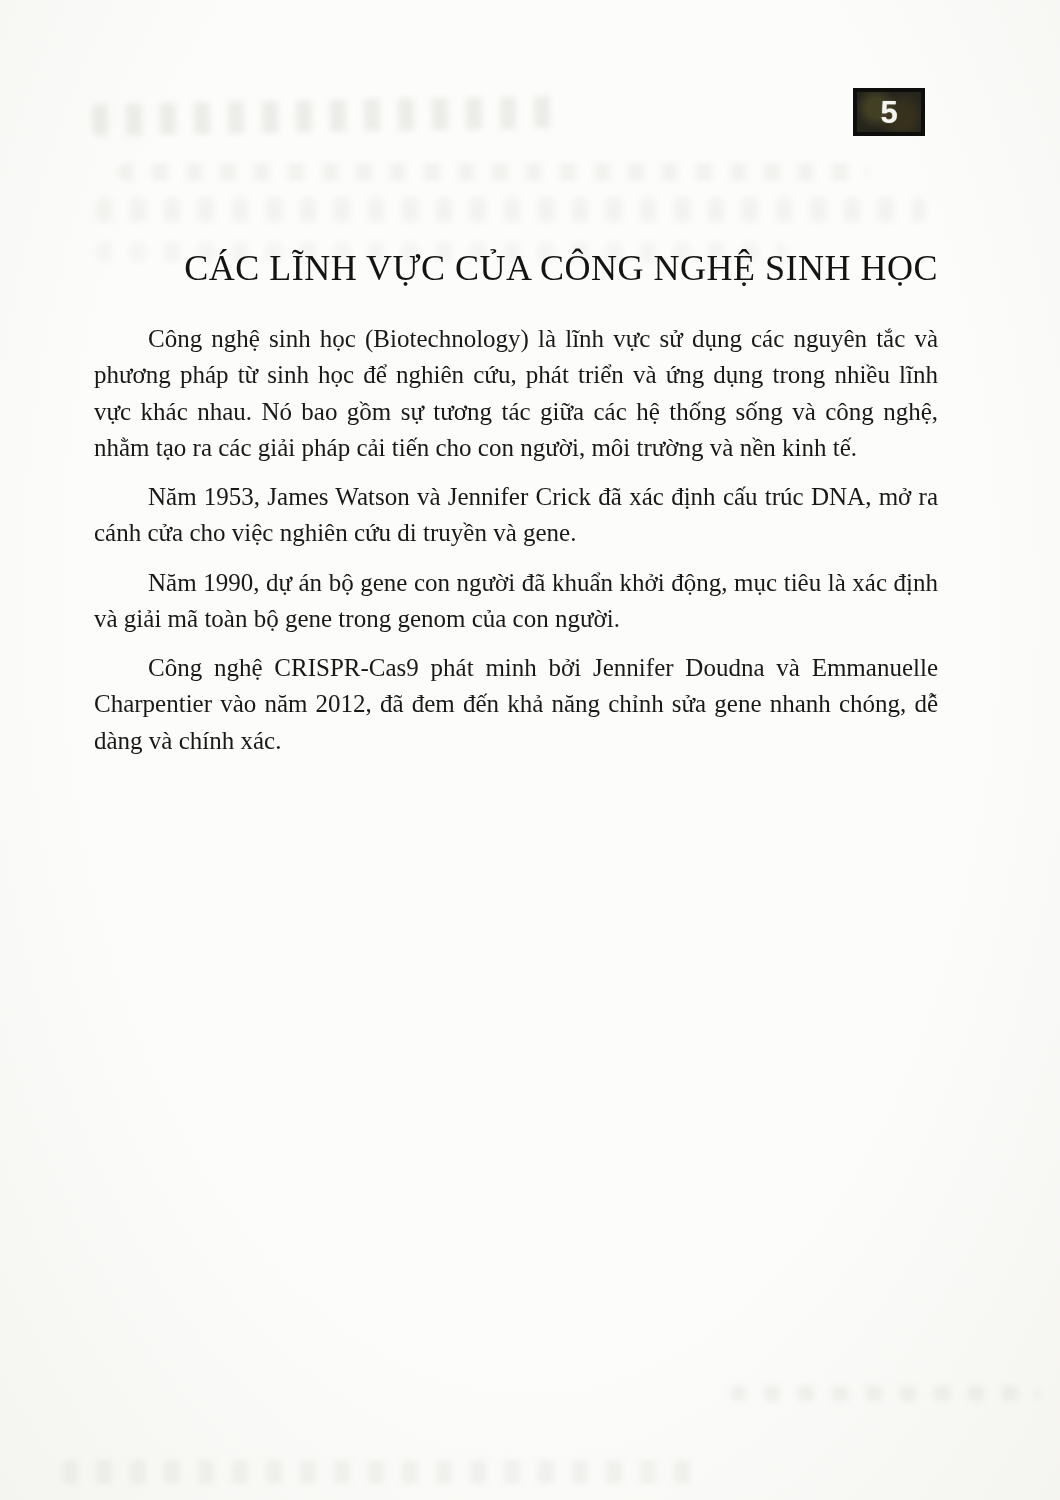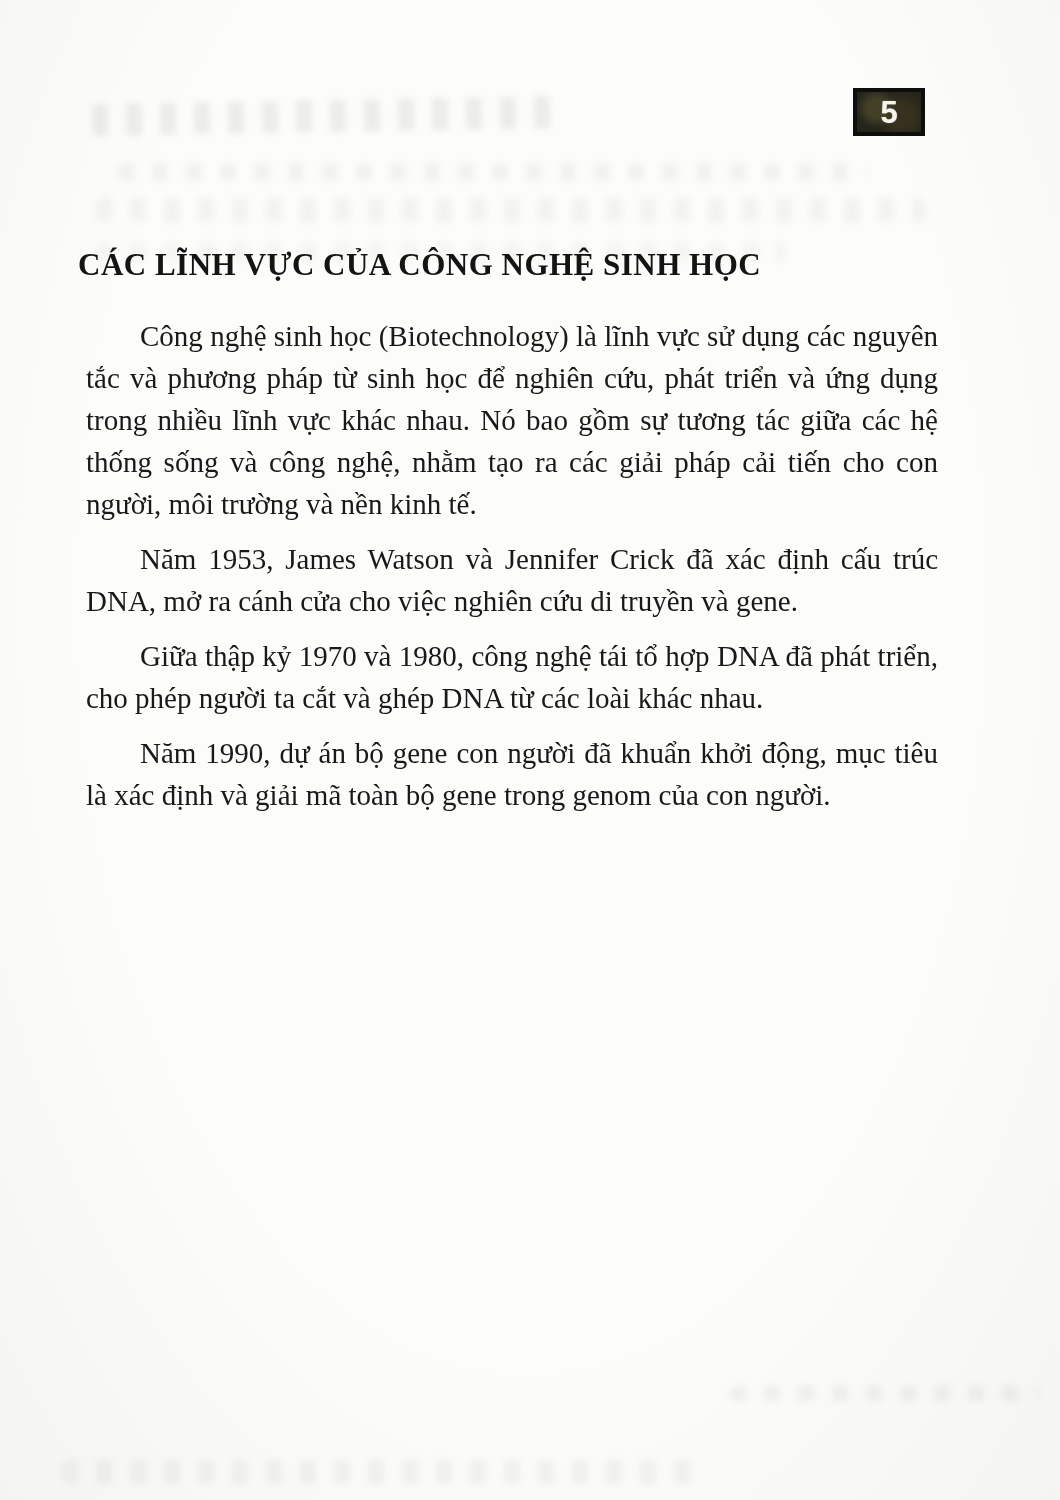--- a/index.html
+++ b/index.html
@@ -45,32 +45,32 @@
   }
 
   
   .content {
     position: absolute;
     left: 78px;
     top: 246px;
     width: 860px;
   }
   .title {
-    font-size: 31px;
-    font-weight: 700;
-    text-align: left;
+    font-size: 36px;
+    font-weight: 400;
+    text-align: right;
     letter-spacing: 0.5px;
     line-height: 1.25;
     margin: 0 0 30px 0;
     color: #141414;
     white-space: nowrap;
   }
   .body-text p {
-    margin: 0 0 13px 8px;
-    font-size: 29px;
+    margin: 0 0 13px 16px;
+    font-size: 25px;
     line-height: 1.45;
     text-align: justify;
     text-indent: 54px;
     color: #191919;
   }
 
   
   .artifact {
     position: absolute;
     filter: blur(3px);
@@ -104,18 +104,18 @@
   <div class="page-number-box">
     <span>5</span>
   </div>
 
   <div class="content">
     <h1 class="title">CÁC LĨNH VỰC CỦA CÔNG NGHỆ SINH HỌC</h1>
 
     <div class="body-text">
       <p>Công nghệ sinh học (Biotechnology) là lĩnh vực sử dụng các nguyên tắc và phương pháp từ sinh học để nghiên cứu, phát triển và ứng dụng trong nhiều lĩnh vực khác nhau. Nó bao gồm sự tương tác giữa các hệ thống sống và công nghệ, nhằm tạo ra các giải pháp cải tiến cho con người, môi trường và nền kinh tế.</p>
       <p>Năm 1953, James Watson và Jennifer Crick đã xác định cấu trúc DNA, mở ra cánh cửa cho việc nghiên cứu di truyền và gene.</p>
-      <p>Giữa thập kỷ 1970 và 1980, công nghệ tái tổ hợp DNA đã phát triển, cho phép người ta cắt và ghép DNA từ các loài khác nhau.</p>
       <p>Năm 1990, dự án bộ gene con người đã khuẩn khởi động, mục tiêu là xác định và giải mã toàn bộ gene trong genom của con người.</p>
+      <p>Công nghệ CRISPR-Cas9 phát minh bởi Jennifer Doudna và Emmanuelle Charpentier vào năm 2012, đã đem đến khả năng chỉnh sửa gene nhanh chóng, dễ dàng và chính xác.</p>
     </div>
   </div>
 
 </div>
 
 </body></html>

